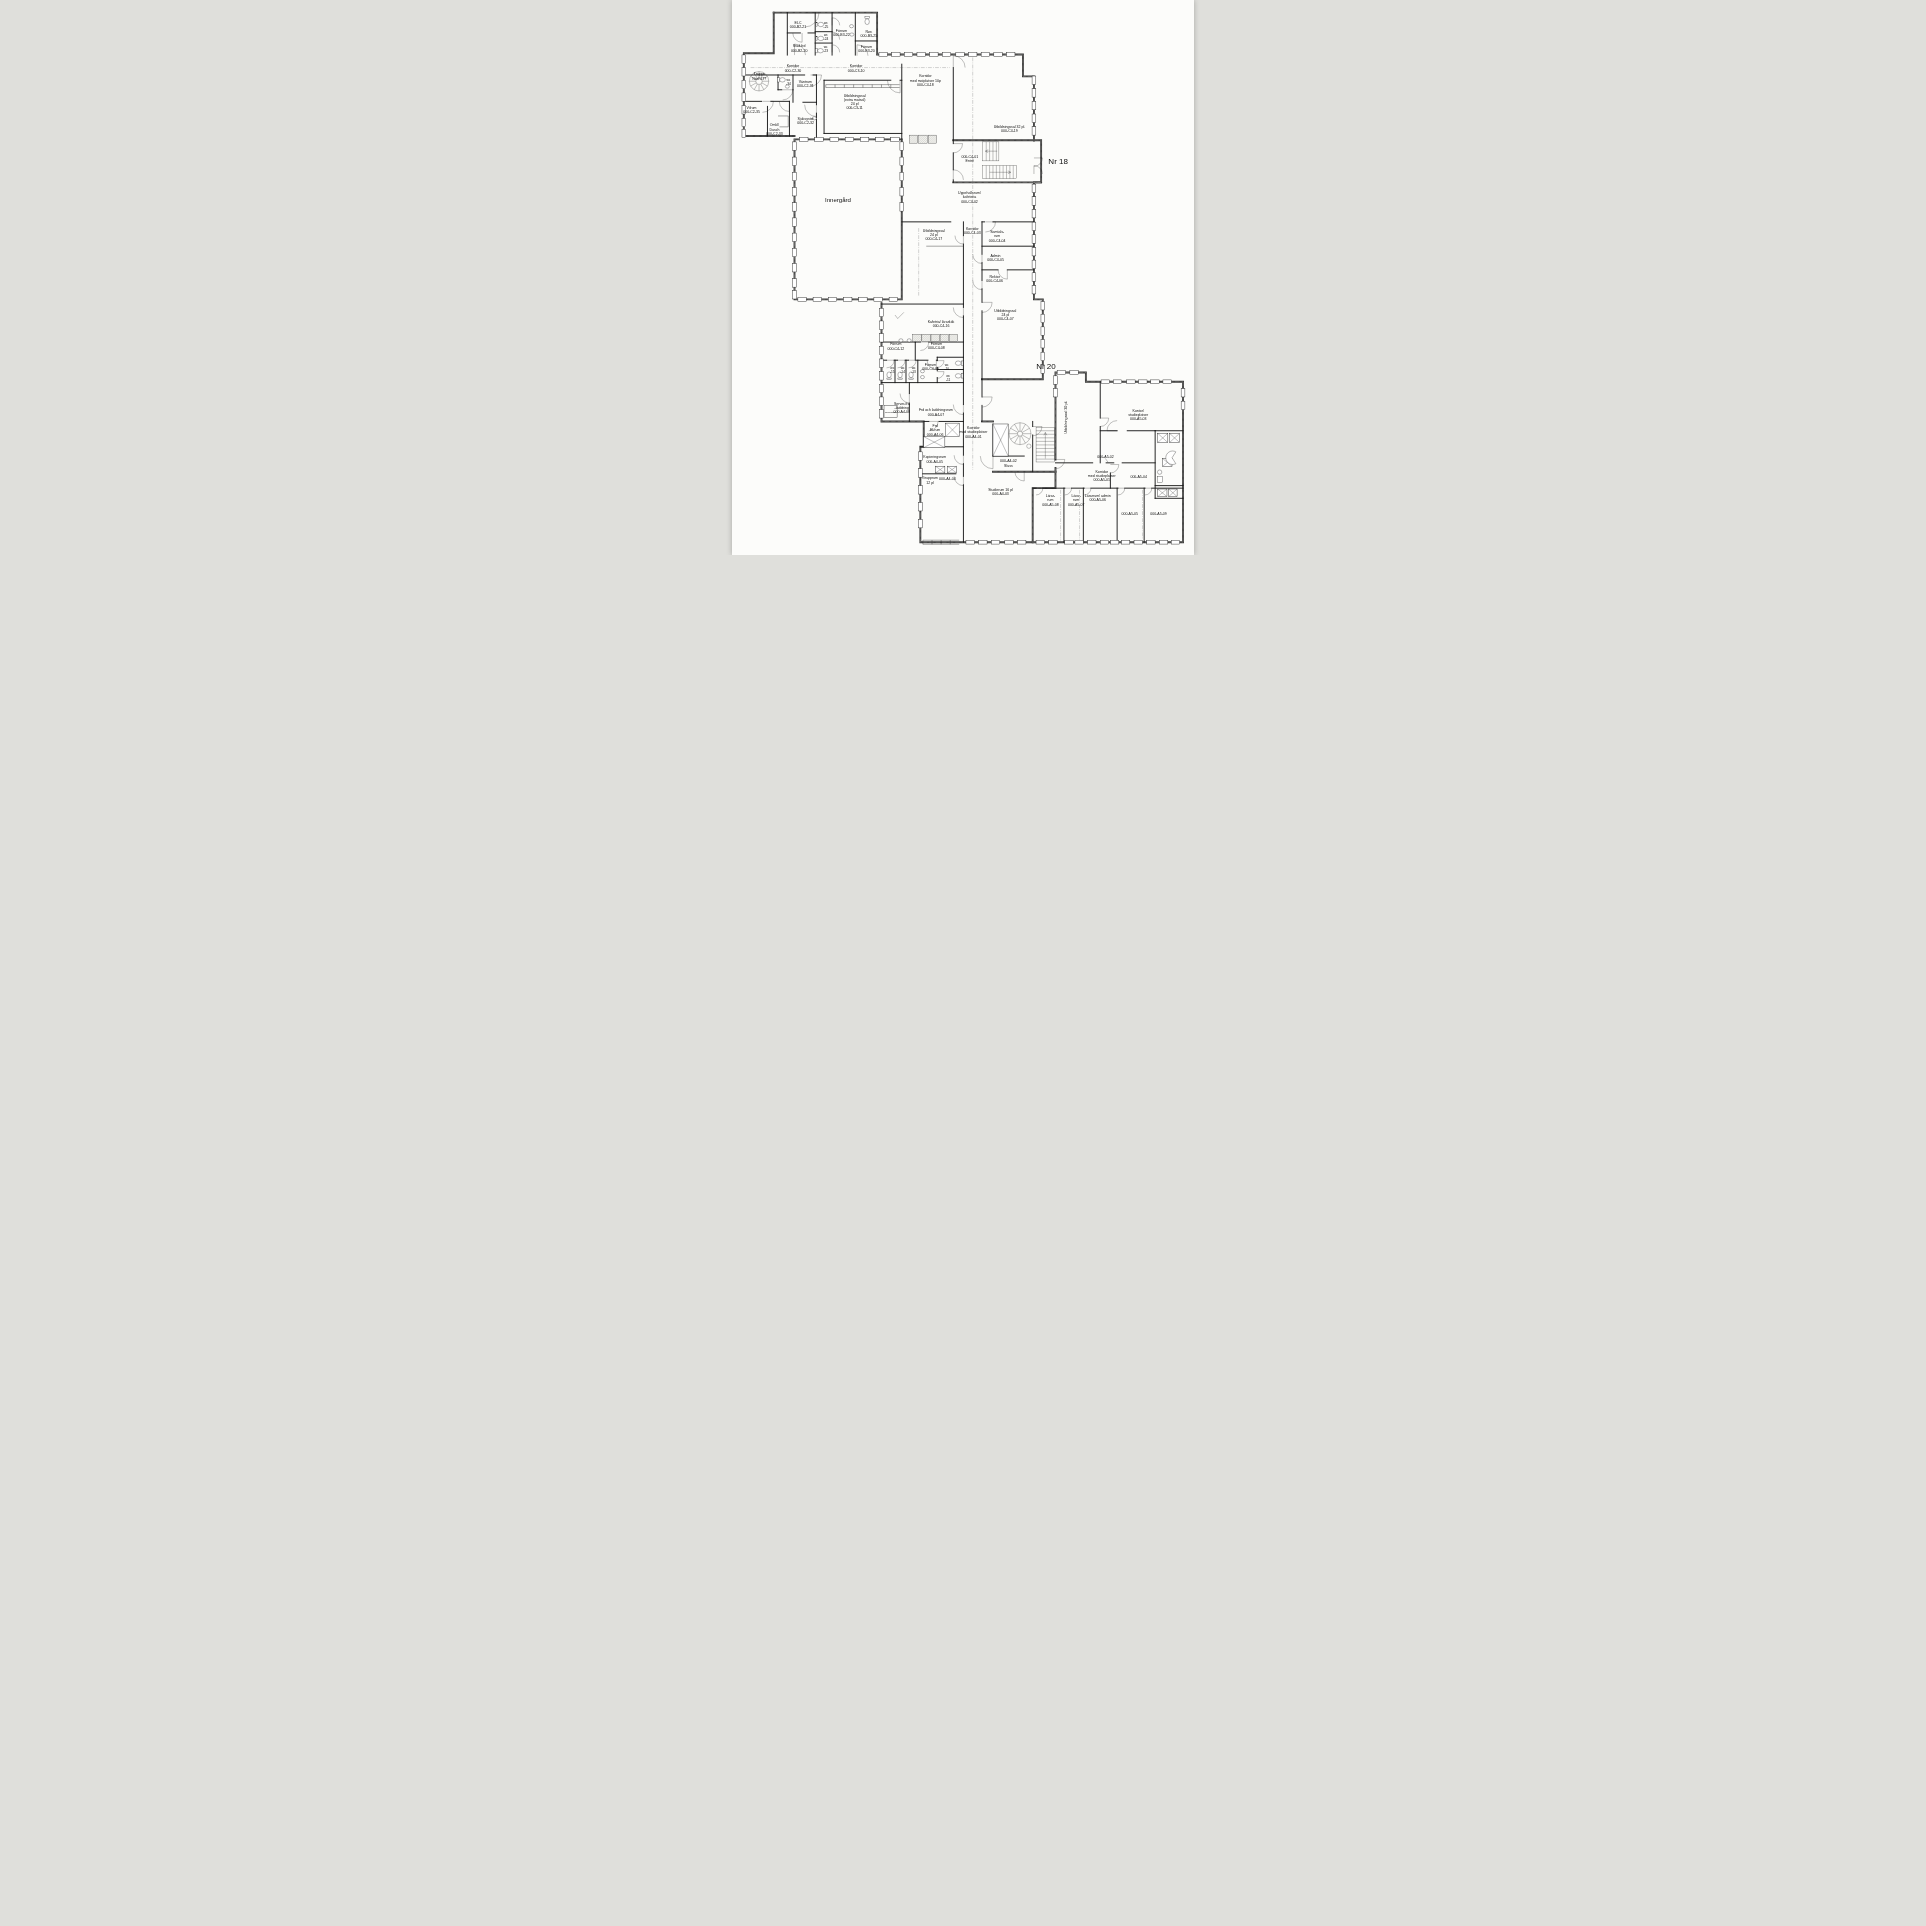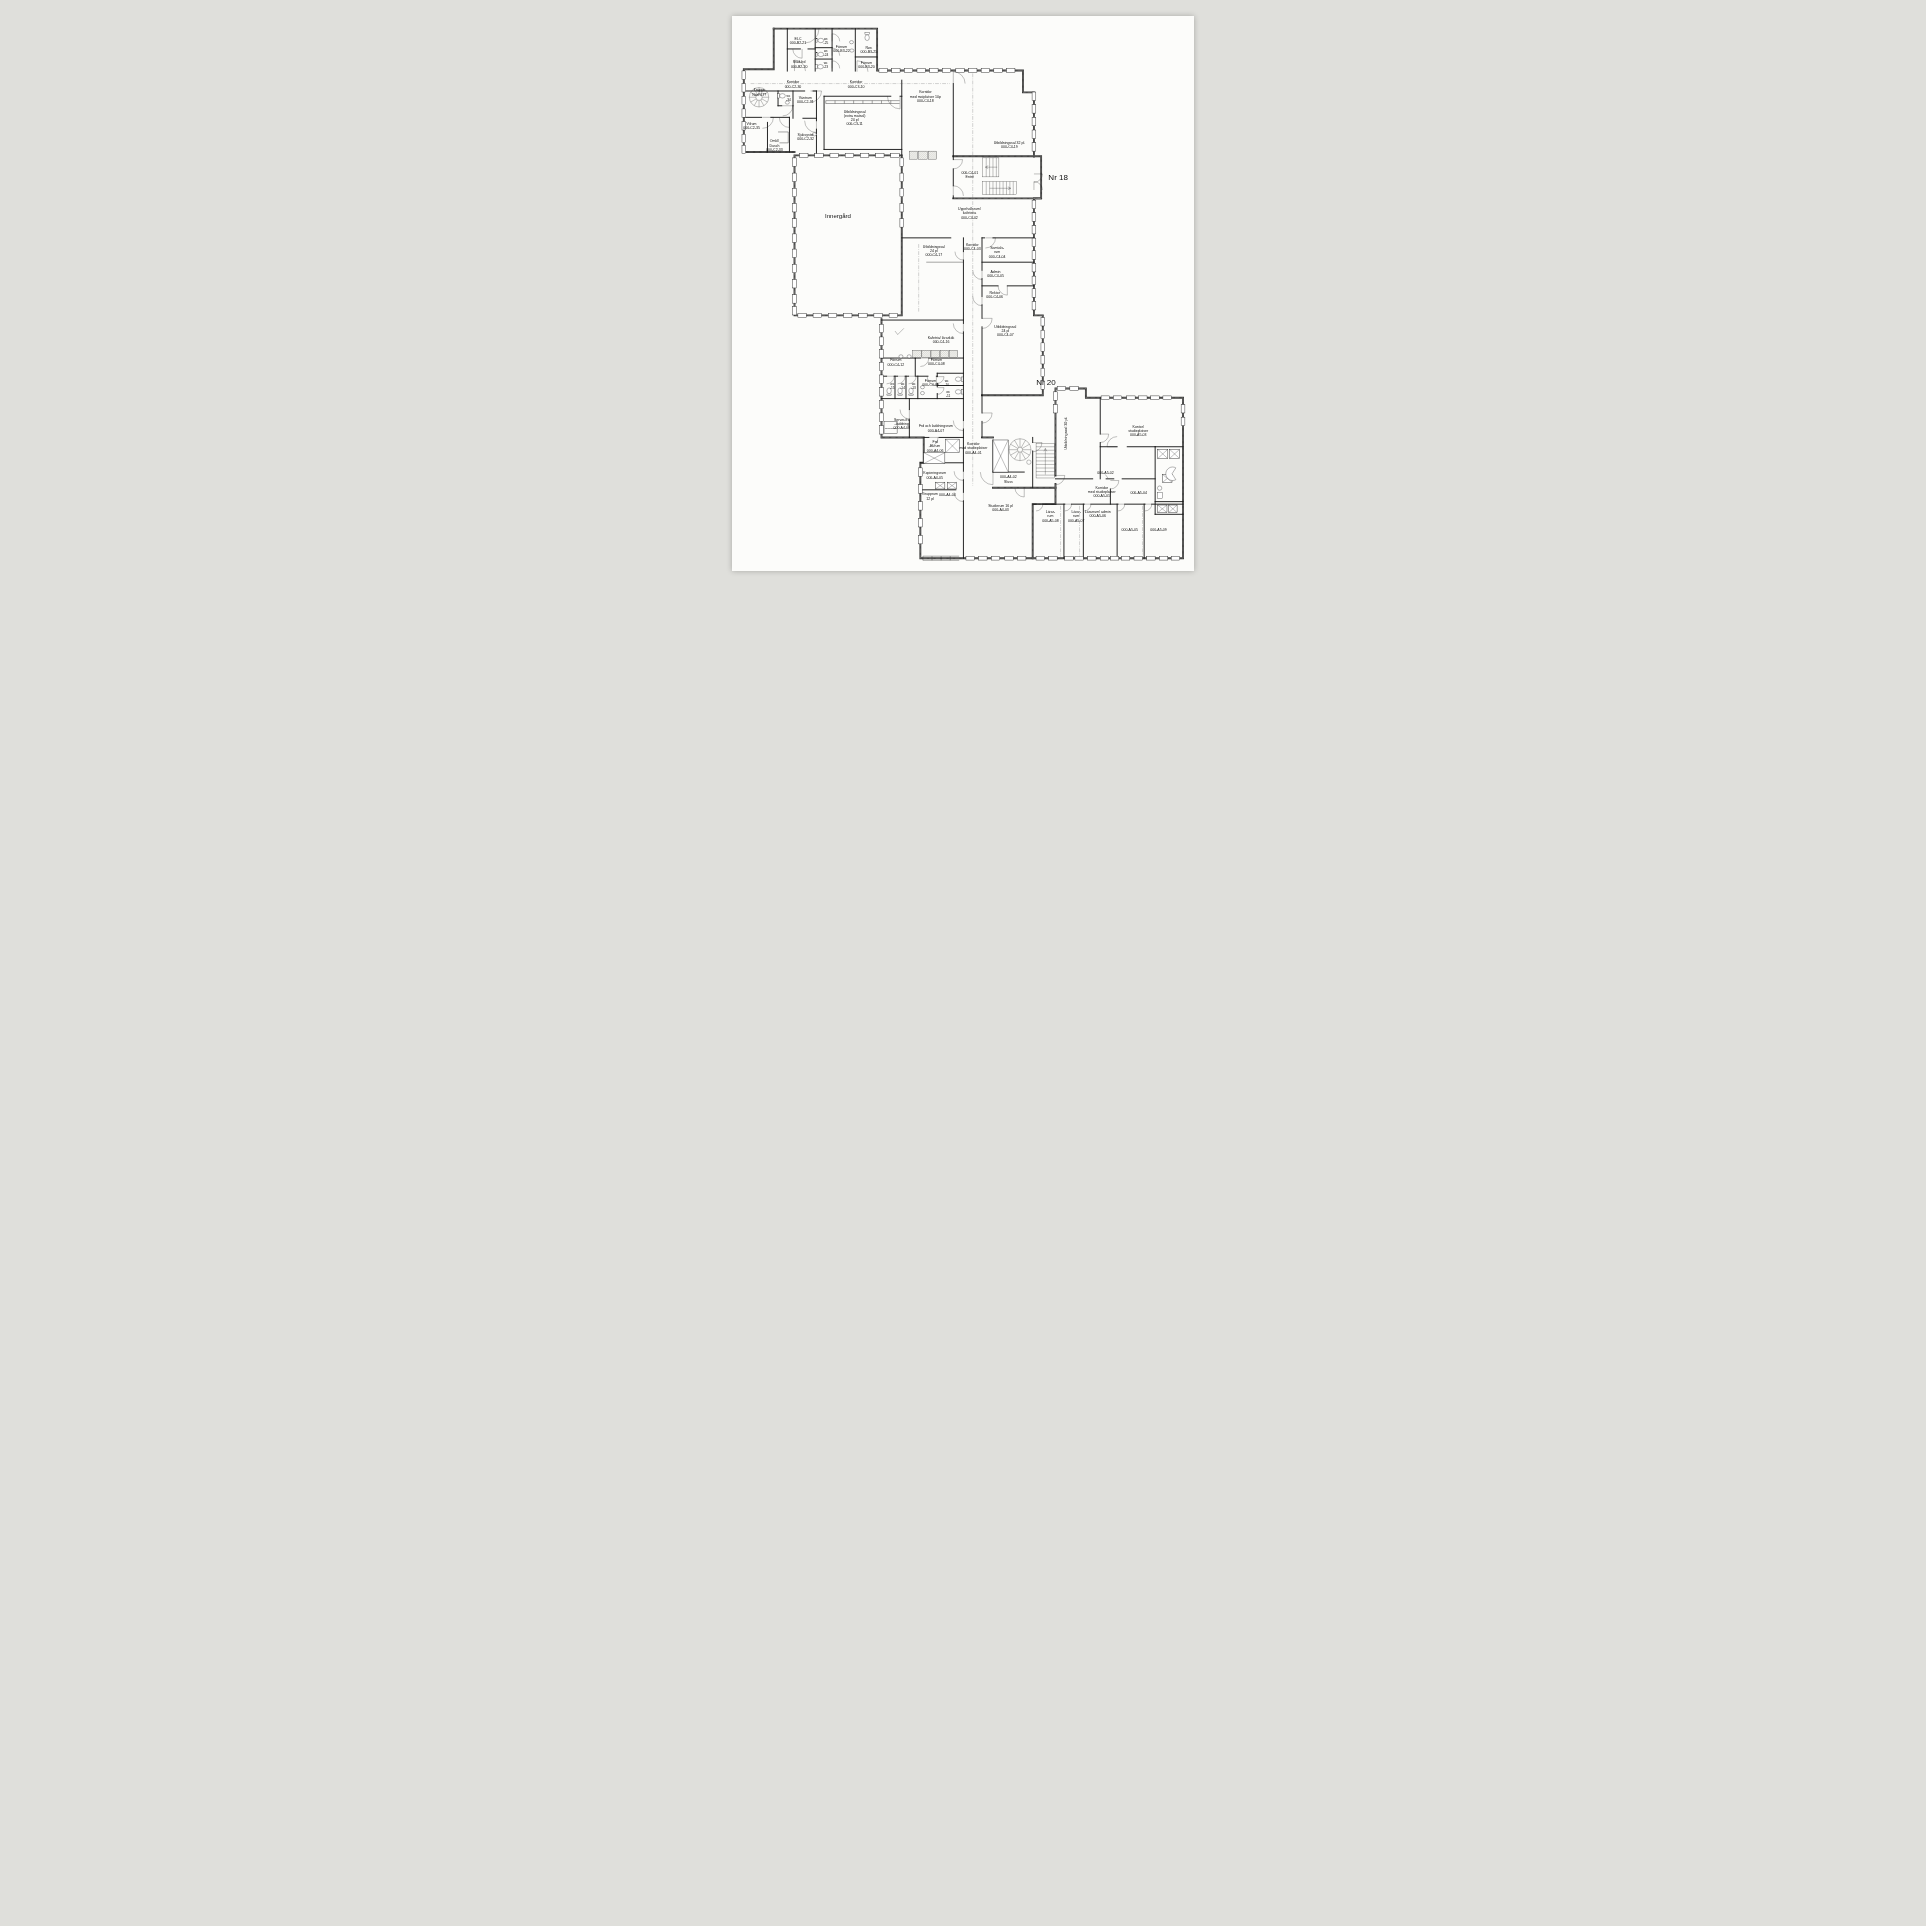--- a/index.html
+++ b/index.html
@@ -1,16 +1,16 @@
 <!DOCTYPE html>
 <html style="font-size:6.2px"><head>
 <meta charset="utf-8">
 <style>
   html,body{margin:0;padding:0;background:#dfdfdb;font-family:"Liberation Sans",sans-serif;}
-  .page{max-width:462px;margin:16px auto;background:#fcfcfa;box-shadow:0 0 5.4px rgba(0,0,0,.25);}
+  .page{max-width:462px;margin:0 auto;background:#fcfcfa;box-shadow:0 0 5.4px rgba(0,0,0,.25);}
   svg{display:block;width:100%;height:auto;background:#fcfcfa;}
   .we{stroke:#343434;stroke-width:22;fill:none;stroke-linecap:square;}
   .wet{stroke:#c9c9c5;stroke-width:9;fill:none;stroke-dasharray:5 9;stroke-linecap:butt;}
   .wi{stroke:#161616;stroke-width:11;fill:none;stroke-linecap:square;}
   .wp{stroke:#2a2a2a;stroke-width:5;fill:none;}
   .wd{stroke:#2a2a2a;stroke-width:3.5;fill:none;}
   .dd{stroke:#555;stroke-width:3;fill:none;stroke-dasharray:46 14 10 14;}
   .win{fill:#ffffff;stroke:#1c1c1c;stroke-width:5;}
   .fix{stroke:#222;stroke-width:4;fill:#fff;}
   .hbox{fill:url(#hh);stroke:#333;stroke-width:4;}

